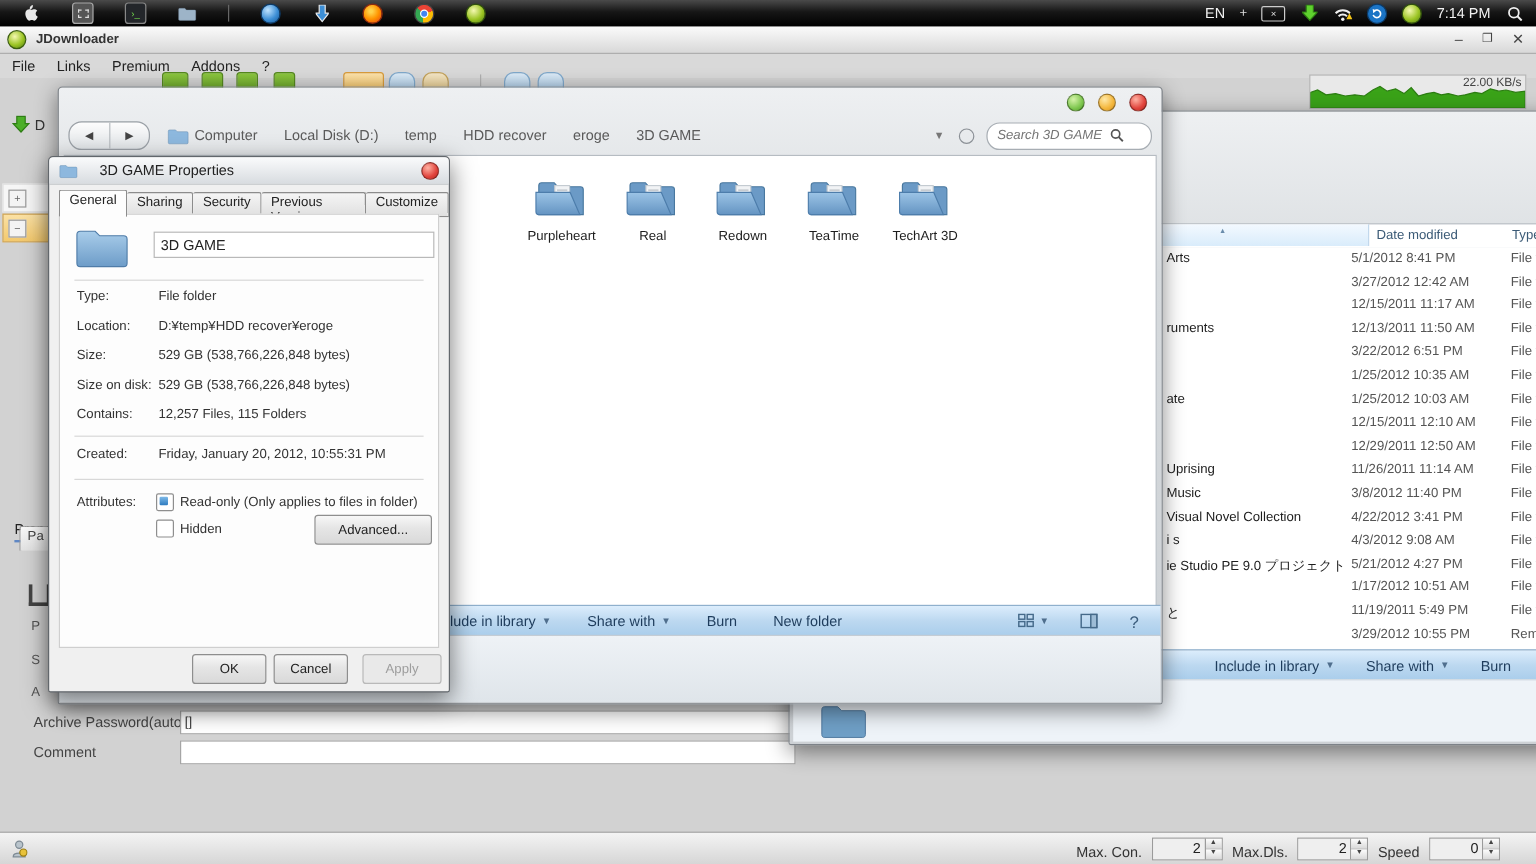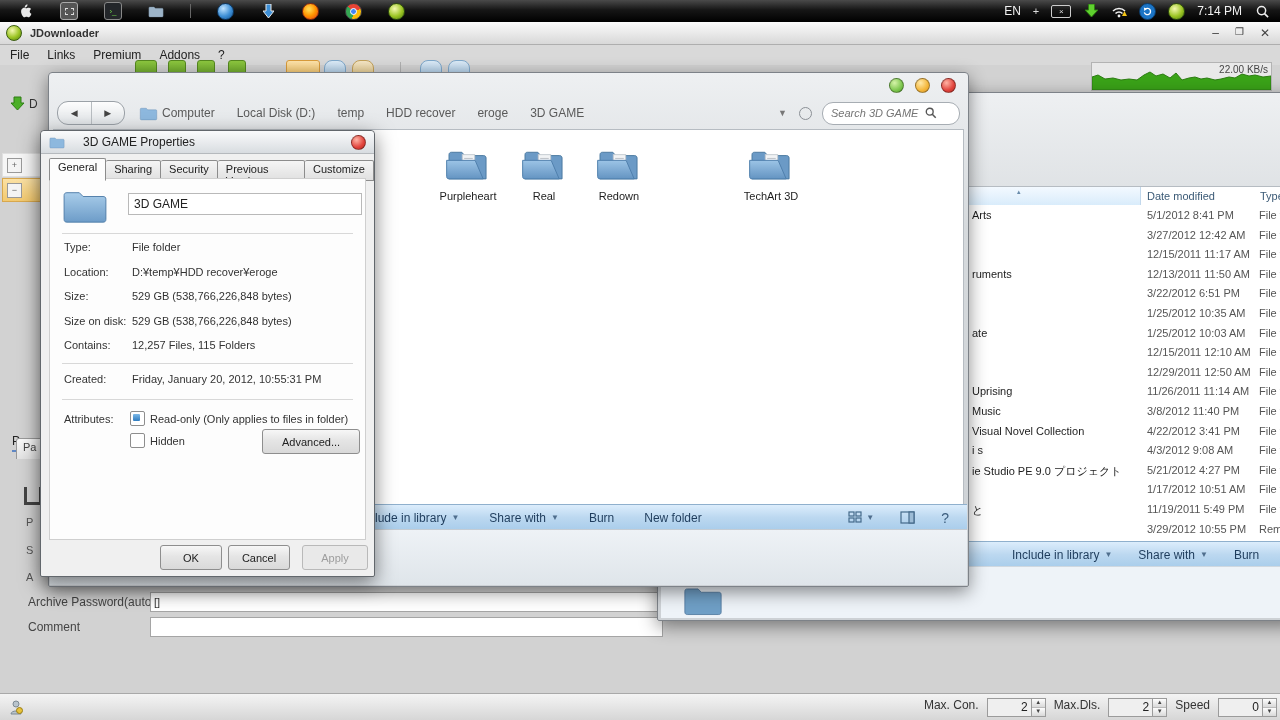--- a/index.html
+++ b/index.html
@@ -41,21 +41,21 @@
      border-radius:3px 3px 0 0;background:linear-gradient(#fafafa,#e2e2e2);padding:2px 0 0 6px;color:#444;}
   .frag-label{left:26px;color:#555;}
   #glyph-frag{left:24px;top:465px;width:12px;height:15px;border-left:3px solid #444;border-right:3px solid #444;border-bottom:3px solid #444;}
   .jd-field-label{left:28px;color:#444;font-size:12px;}
   .jd-input{left:150px;width:505px;height:18px;background:#fff;border:1px solid #a5a5a5;
      font-size:11px;color:#333;padding:0 3px;font-family:"Liberation Sans",sans-serif;}
   
   #jd-status{left:0;bottom:0;width:1280px;height:26px;background:linear-gradient(#f4f4f4,#d6d6d6);
      border-top:1px solid #a9a9a9;display:flex;align-items:center;z-index:6;}
   #status-user{margin-left:8px;}
-  #spinners{margin-left:auto;margin-right:3px;display:flex;align-items:flex-start;gap:8px;}
+  #spinners{margin-left:auto;margin-right:30px;display:flex;align-items:flex-end;gap:8px;}
   .spin-label{color:#333;font-size:12px;}
   .spin-box{display:flex;align-items:stretch;height:17px;border:1px solid #9b9b9b;background:#eee;}
   .spin-val{width:40px;background:#efefef;color:#222;display:flex;align-items:center;justify-content:flex-end;padding-right:3px;font-size:12px;}
   .spin-btns{width:13px;display:flex;flex-direction:column;border-left:1px solid #9b9b9b;}
   .spin-btns span{flex:1;font-size:6px;line-height:7px;text-align:center;color:#444;
      background:linear-gradient(#fdfdfd,#d9d9d9);}
   .spin-btns span:first-child{border-bottom:1px solid #bbb;}
 
   
   .win{border:1px solid #7d8288;border-radius:4px 4px 2px 2px;
@@ -72,21 +72,21 @@
   
   #exp-back{left:657px;top:92px;width:640px;height:527px;z-index:2;}
   #eb-body{left:3px;top:93px;right:3px;height:355px;background:#fff;border:1px solid #b6bcc2;border-bottom:none;}
   #eb-head{left:3px;top:93px;right:3px;height:19px;background:#fff;border:1px solid #b6bcc2;border-bottom:1px solid #d5dce4;
      color:#3b5a76;font-size:11px;}
   #eb-namecol{left:0;top:0;width:478px;height:18px;background:linear-gradient(#f3f9ff,#d9ecfb);border-right:1px solid #c2d8ec;}
   #eb-sort{left:355px;top:1px;font-size:7px;color:#6a8cab;}
   #eb-rows{left:3px;top:113px;right:3px;height:335px;background:#fff;overflow:hidden;}
   .eb-row{position:relative;height:19.6px;}
   .eb-name{position:absolute;left:311px;top:3px;color:#1d1d1d;white-space:nowrap;}
-  .eb-date{position:absolute;left:486px;top:3px;color:#555;white-space:nowrap;}
+  .eb-date{position:absolute;left:465px;top:3px;color:#555;white-space:nowrap;}
   .eb-type{position:absolute;left:598px;top:3px;color:#555;white-space:nowrap;}
   #eb-cmdbar{left:3px;top:448px;right:0;height:25px;}
   #eb-cmdbar .inner{display:flex;gap:26px;margin-left:351px;}
   #eb-details{left:3px;top:473px;right:0;height:51px;background:#eef3f8;border-top:1px solid #cfd8e0;}
 
   
   #exp-front{left:48px;top:72px;width:919px;height:513px;z-index:3;}
   #ef-macs{right:12px;top:5px;display:flex;gap:11px;}
   #ef-addr{left:0;top:24px;width:100%;height:32px;display:flex;align-items:center;}
   #nav-pill{margin-left:8px;width:66px;height:22px;background:linear-gradient(#fdfdfd,#dfe3e6);
@@ -393,20 +393,36 @@
                 <stop offset="1" stop-color="#6494c2"></stop>
               </linearGradient>
             </defs>
     <path d="M4 7 c0-1.5 1-2.5 2.5-2.5 h11 l3 3.5 h20 c1.5 0 2.5 1 2.5 2.5 v22 H4 z" fill="#6b9ac6" stroke="#49789f"></path>
     <rect x="18" y="7" width="13" height="25" fill="#f1f3f5" stroke="#c4cbd1"></rect>
     <line x1="20" y1="11" x2="29" y2="11" stroke="#b9bfc6"></line>
     <line x1="20" y1="15" x2="29" y2="15" stroke="#b9bfc6"></line>
     <path d="M1.5 13 h30 l8.5 19.5 H4 c-1.6 0-2.5-1-2.5-2.5 z" fill="url(#tg4)" stroke="#4d7dab"></path>
   </svg></div>
         <div class="lbl">Redown</div>
+      </div>
+      <div class="tile" style="left: 603px; top: 18px;">
+        <div><svg width="46" height="38" viewBox="0 0 48 40">
+    <defs>
+              <linearGradient id="tg5" x1="0" y1="0" x2="0" y2="1">
+      <stop offset="0" stop-color="#9cc4e6"></stop>
+                <stop offset="1" stop-color="#6494c2"></stop>
+              </linearGradient>
+            </defs>
+    <path d="M4 7 c0-1.5 1-2.5 2.5-2.5 h11 l3 3.5 h20 c1.5 0 2.5 1 2.5 2.5 v22 H4 z" fill="#6b9ac6" stroke="#49789f"></path>
+    <rect x="18" y="7" width="13" height="25" fill="#f1f3f5" stroke="#c4cbd1"></rect>
+    <line x1="20" y1="11" x2="29" y2="11" stroke="#b9bfc6"></line>
+    <line x1="20" y1="15" x2="29" y2="15" stroke="#b9bfc6"></line>
+    <path d="M1.5 13 h30 l8.5 19.5 H4 c-1.6 0-2.5-1-2.5-2.5 z" fill="url(#tg5)" stroke="#4d7dab"></path>
+  </svg></div>
+        <div class="lbl">TeaTime</div>
       </div>
       <div class="tile" style="left: 679px; top: 18px;">
         <div><svg width="46" height="38" viewBox="0 0 48 40">
     <defs>
               <linearGradient id="tg6" x1="0" y1="0" x2="0" y2="1">
       <stop offset="0" stop-color="#9cc4e6"></stop>
                 <stop offset="1" stop-color="#6494c2"></stop>
               </linearGradient>
             </defs>
     <path d="M4 7 c0-1.5 1-2.5 2.5-2.5 h11 l3 3.5 h20 c1.5 0 2.5 1 2.5 2.5 v22 H4 z" fill="#6b9ac6" stroke="#49789f"></path>

